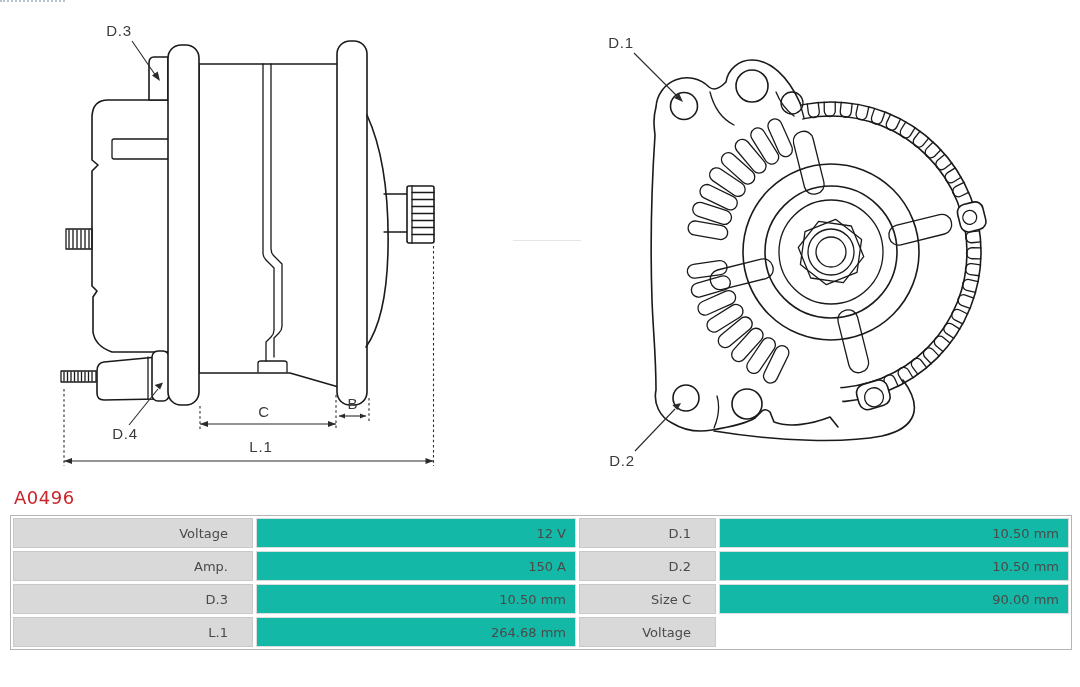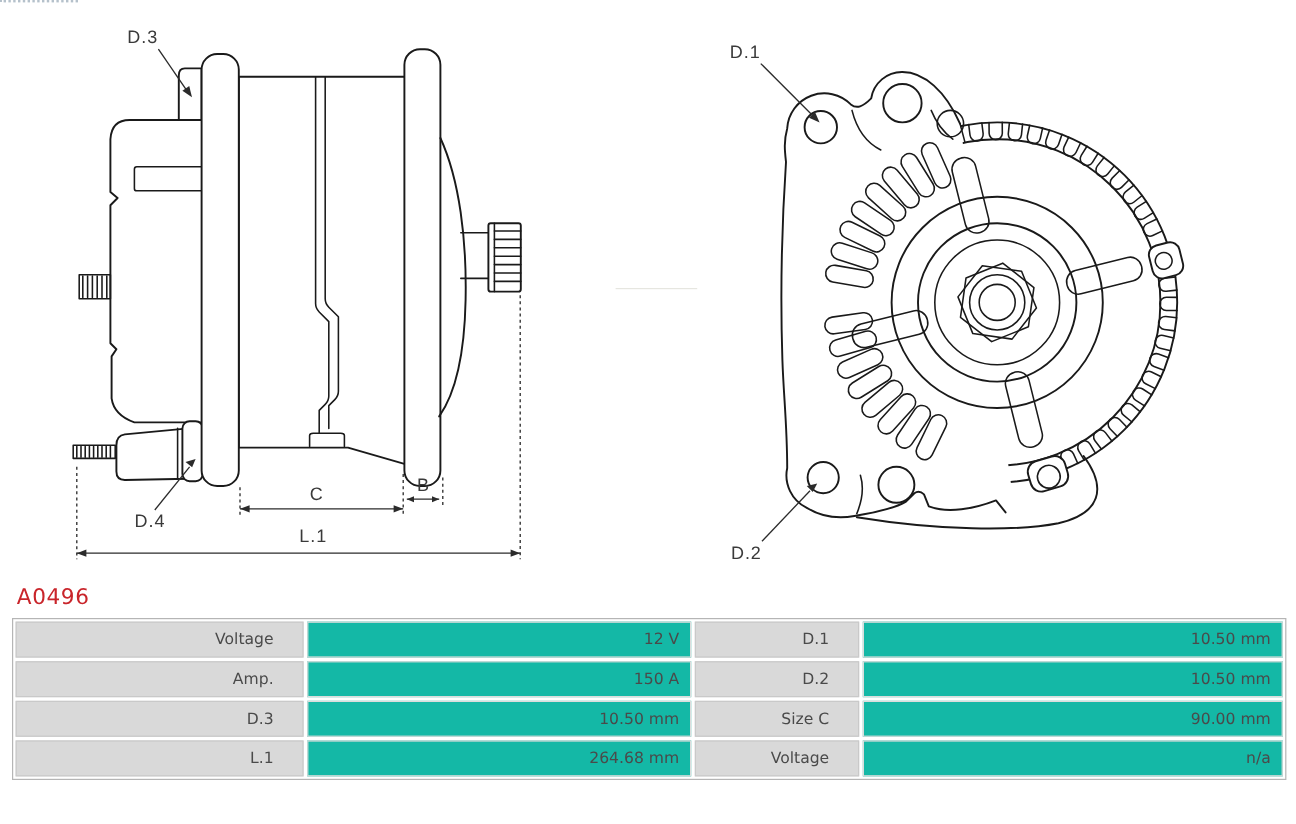--- a/index.html
+++ b/index.html
@@ -266,15 +266,14 @@
 
     <div class="cell lbl">D.3</div>
     <div class="cell val">10.50 mm</div>
 
     <div class="cell lbl">Size C</div>
     <div class="cell val">90.00 mm</div>
     <div class="cell lbl">L.1</div>
     <div class="cell val">264.68 mm</div>
 
     <div class="cell lbl">Voltage</div>
-    <div class="cell val">n/a</div>
   </div>
 </div>
 
 </body></html>

